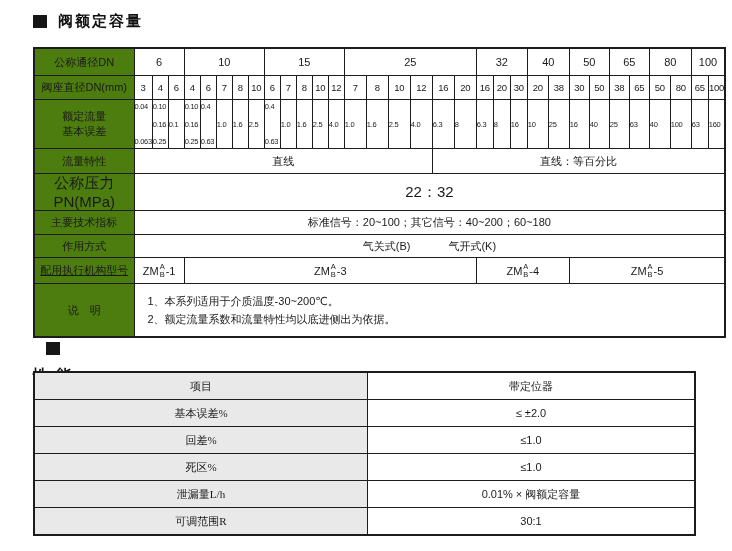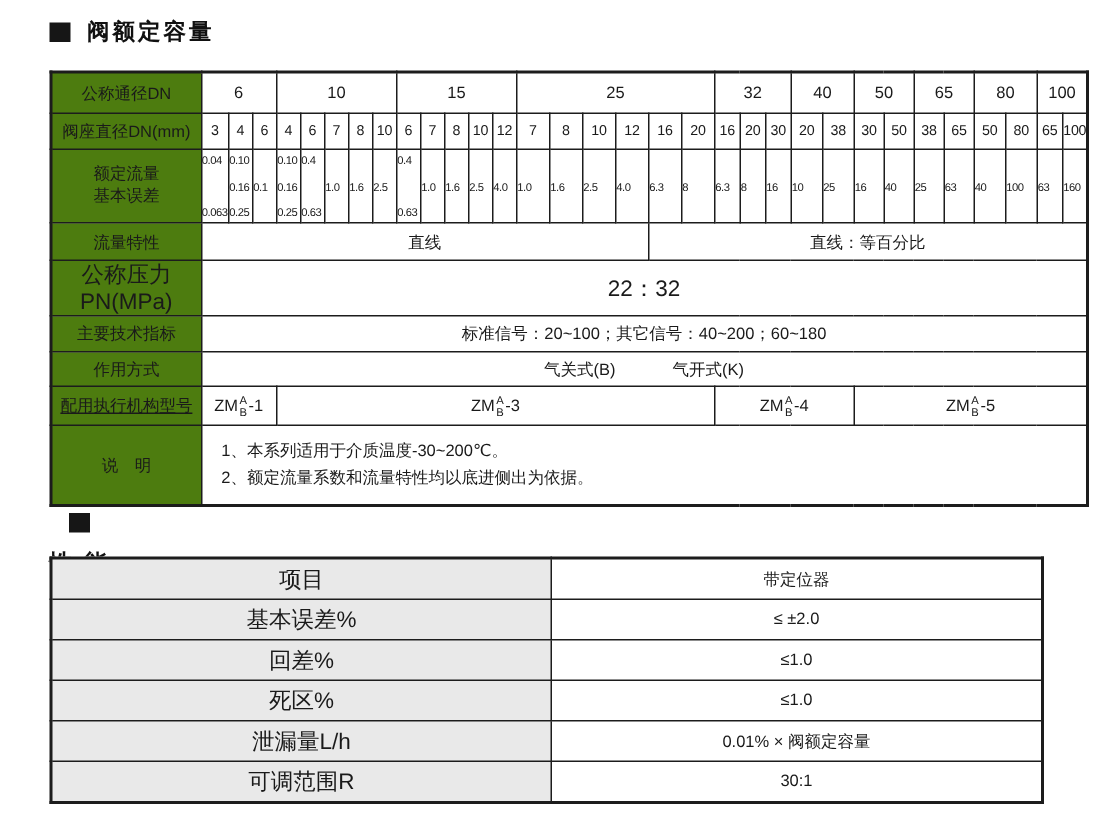--- a/index.html
+++ b/index.html
@@ -39,21 +39,21 @@
   .actu-row td{height:25px;text-decoration:underline;}
   .note-row td{height:52px;}
   .note-cell{text-align:left;font-size:11px;}
   .note-cell .ln{padding-left:13px;line-height:1.65;}
   .action-gap{display:inline-block;width:38px;}
 
   .zm{display:inline-flex;align-items:center;justify-content:space-between;font-size:11px;line-height:1;}
   .zm-stack{display:inline-flex;flex-direction:column;align-items:center;
             font-size:7.5px;line-height:1.15;margin:0 1px;}
 
-  .perf-item{background:#e9e9e9;width:332px;height:26px;font-size:15px;}
+  .perf-item{background:#e9e9e9;width:332px;height:26px;font-size:11px;font-family:Liberation Serif, serif;}
   .perf-value{height:26px;font-size:11px;}
 </style>
 </head>
 <body>
 
 <div class="page">
 
   <div class="section-title title1">
     <span class="sq"></span>
     <span>阀额定容量</span>

